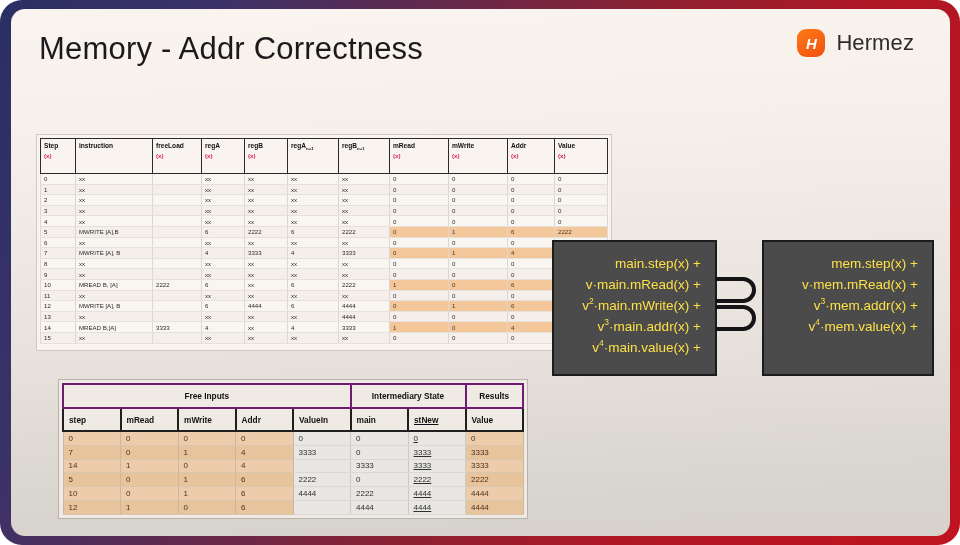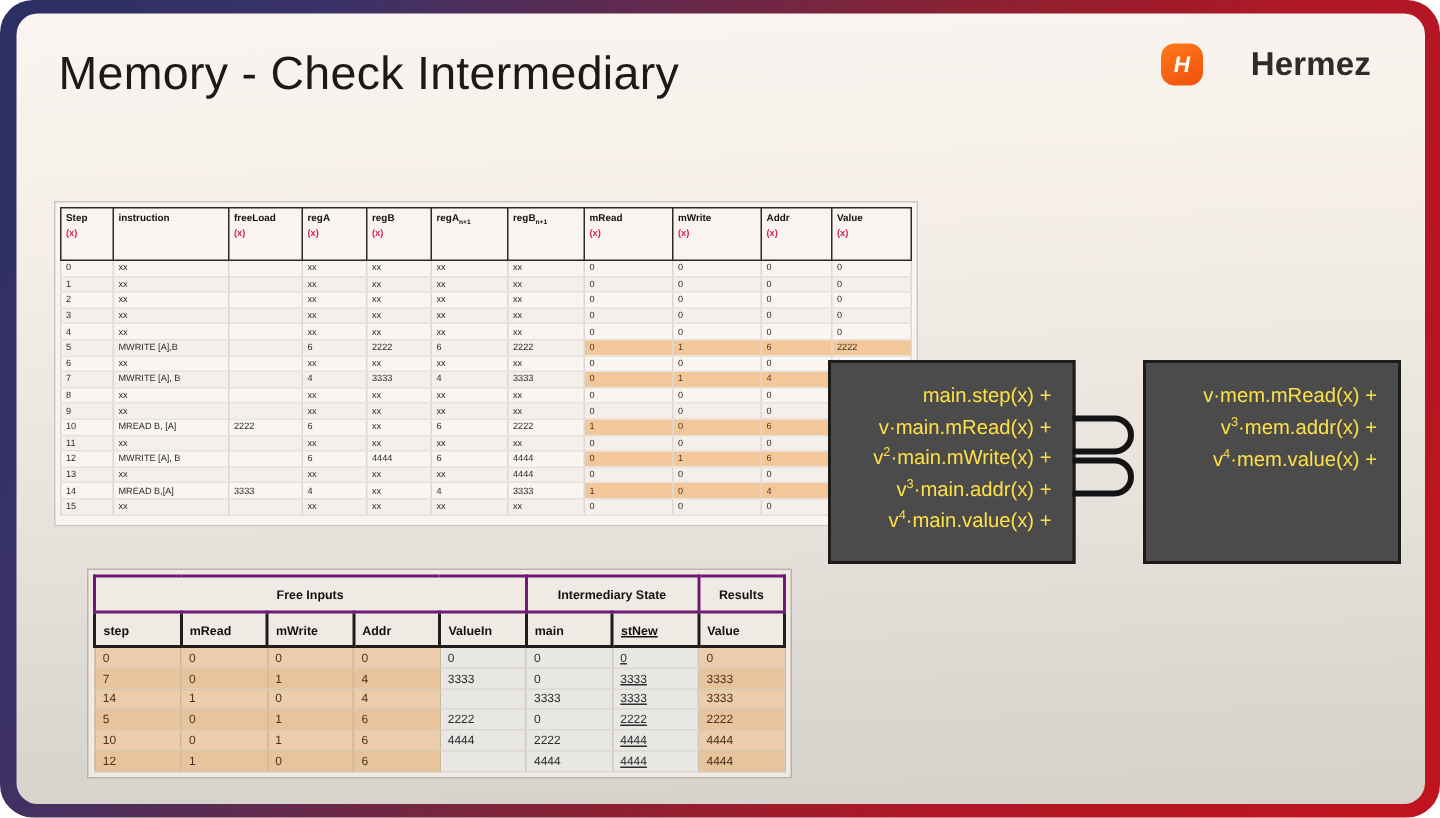--- a/index.html
+++ b/index.html
@@ -32,21 +32,21 @@
     position:absolute;right:36px;top:20px;
     display:flex;align-items:center;gap:11px;
   }
   #brand-mark{
     width:28px;height:28px;border-radius:9px;
     background:linear-gradient(150deg,#ff7a18 0%,#f0500f 100%);
     display:flex;align-items:center;justify-content:center;
     color:#fff;font-weight:700;font-size:15px;font-style:italic;
     line-height:1;
   }
-  #brand-name{font-size:22px;font-weight:700;color:#2c2c2c;letter-spacing:.1px;margin-left:21px;}
+  #brand-name{font-size:22px;font-weight:400;color:#2c2c2c;letter-spacing:.1px;}
 
   
   table{border-collapse:collapse;}
   .tbl td,.tbl th{
     font-family:"Liberation Sans",sans-serif;
     padding:0 3px;
     text-align:left;
     vertical-align:middle;
   }
 
@@ -130,21 +130,21 @@
   #connector{
     position:absolute;left:702px;top:258px;width:52px;height:72px;
   }
 </style>
 </head>
 <body>
 
 <div id="slide-frame">
   <div id="slide-body">
 
-    <div id="page-title">Memory - Check Intermediary</div>
+    <div id="page-title">Memory - Addr Correctness</div>
 
     <div id="brand">
       <div id="brand-mark">H</div>
       <div id="brand-name">Hermez</div>
     </div>
 
     <div id="trace-table-wrap">
       <table class="tbl" id="trace-table">
         <thead>
           <tr id="trace-head-row">
@@ -459,20 +459,21 @@
     </div>
 
     <div class="formula-box" id="formula-main">
         <span class="ln">main.step(x) +</span>
         <span class="ln">v·main.mRead(x) +</span>
         <span class="ln">v<sup>2</sup>·main.mWrite(x) +</span>
         <span class="ln">v<sup>3</sup>·main.addr(x) +</span>
         <span class="ln">v<sup>4</sup>·main.value(x) +</span>
       </div>
     <div class="formula-box" id="formula-mem">
+        <span class="ln">mem.step(x) +</span>
         <span class="ln">v·mem.mRead(x) +</span>
         <span class="ln">v<sup>3</sup>·mem.addr(x) +</span>
         <span class="ln">v<sup>4</sup>·mem.value(x) +</span>
       </div>
 
     <svg id="connector" viewBox="0 0 52 72">
       <path d="M2 12 H30 a11 11 0 0 1 0 22 H2" fill="none" stroke="#141414" stroke-width="4"></path>
       <path d="M2 40 H30 a11 11 0 0 1 0 22 H2" fill="none" stroke="#141414" stroke-width="4"></path>
     </svg>
 

